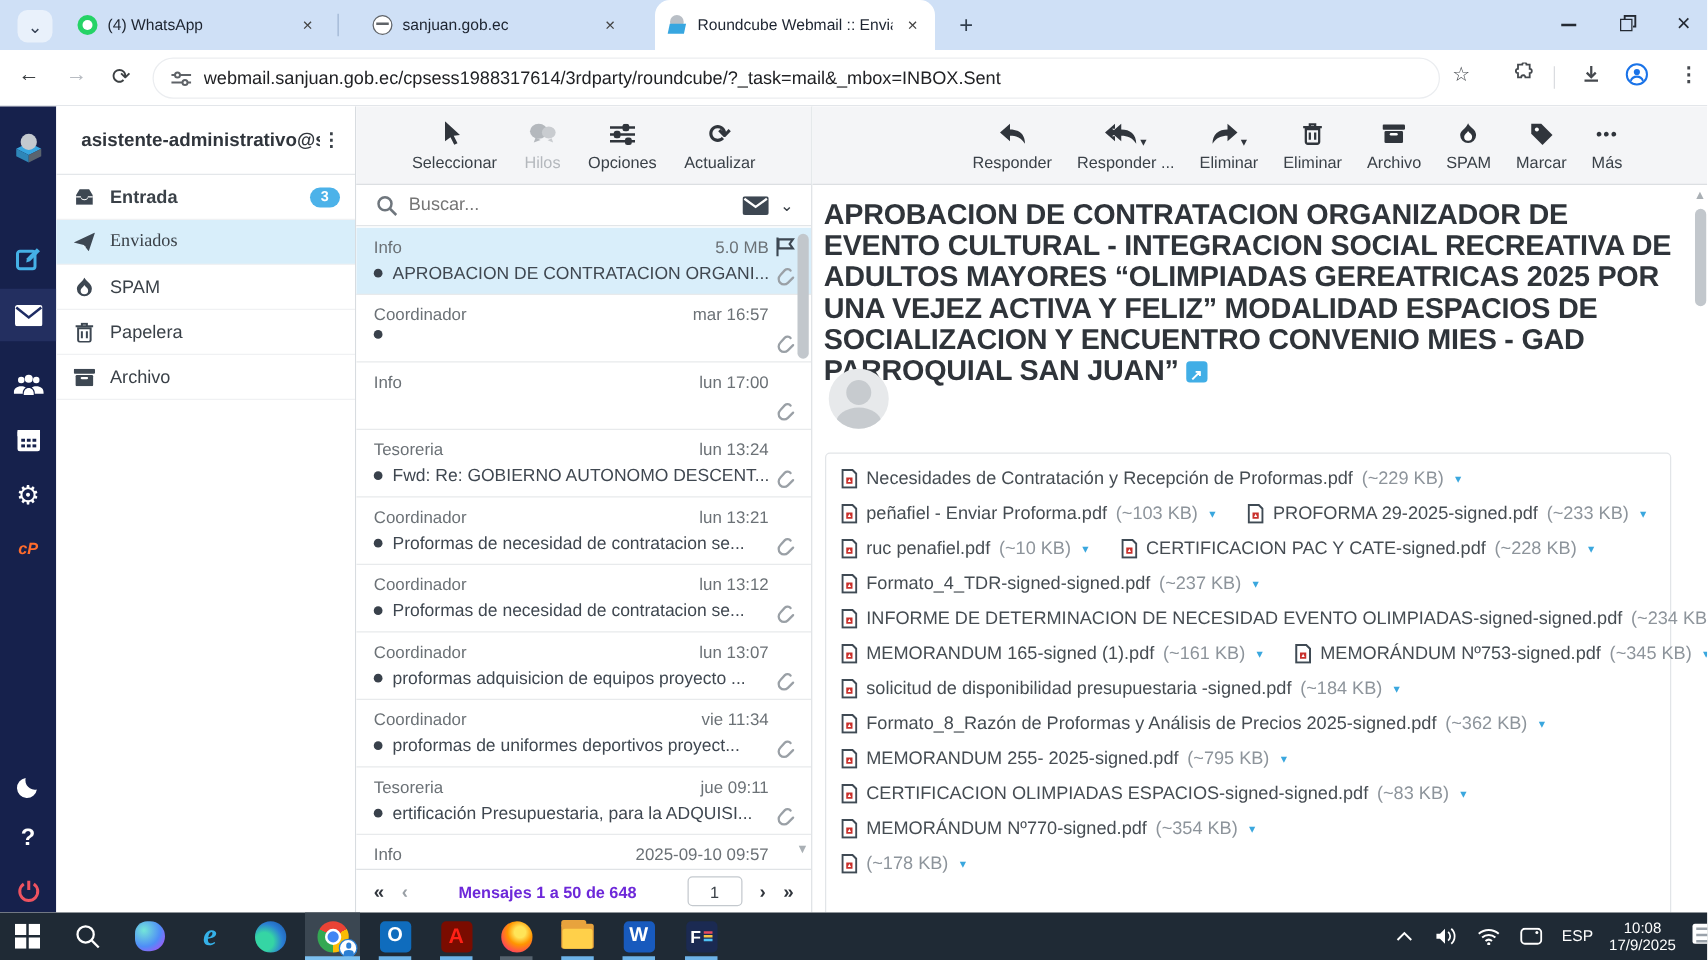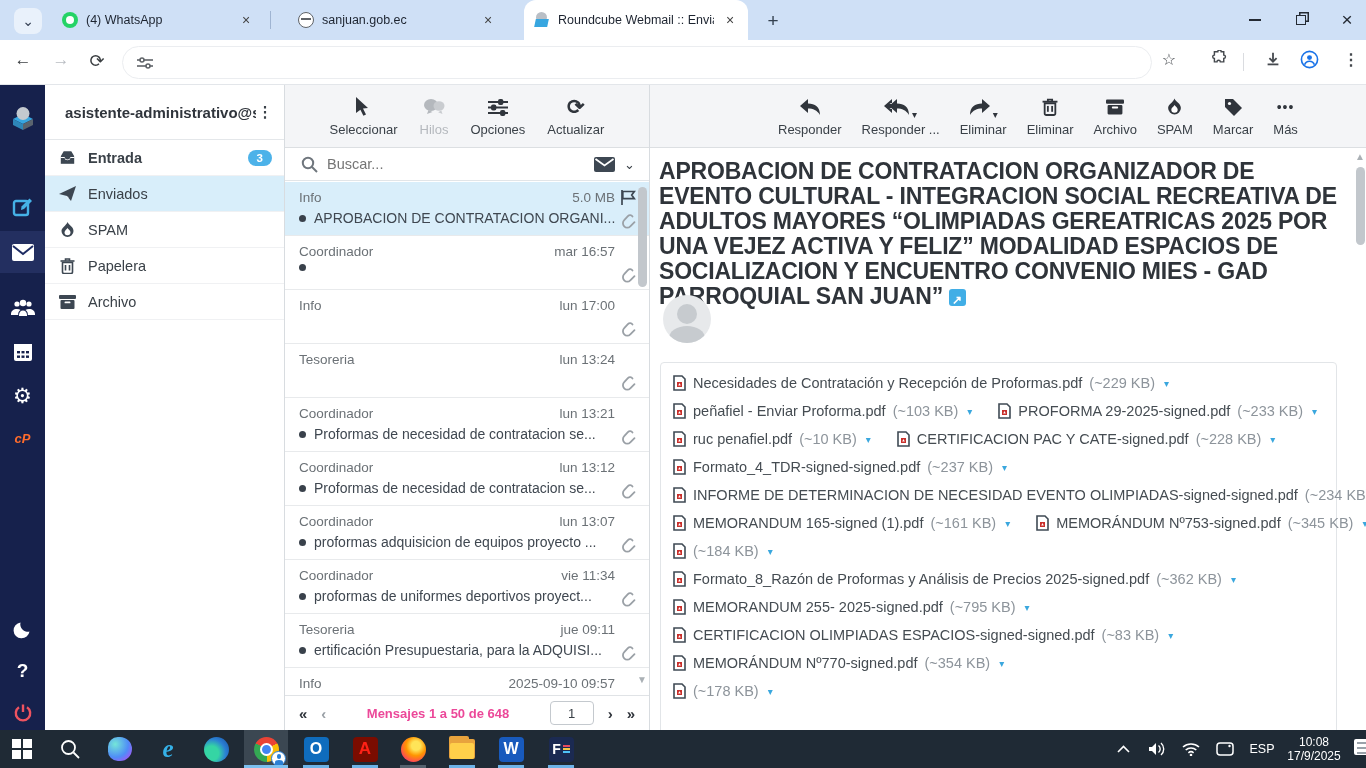--- a/index.html
+++ b/index.html
@@ -49,21 +49,21 @@
   .rit.active { background:#232f60; }
   .cptxt { color:#ff6c2c; font-weight:bold; font-style:italic; font-size:13px; }
   .helptxt { color:#fff; font-weight:bold; font-size:19px; }
 
   .folders { position:absolute; left:45px; top:0; width:240px; height:645px; background:#fff; border-right:1px solid #d8dce0; }
   .acct { height:55px; display:flex; align-items:center; padding:0 10px 0 20px; border-bottom:1px solid #e4e7ea; }
   .acct .em { font-size:15px; font-weight:bold; color:#30353c; flex:1; white-space:nowrap; overflow:hidden; }
   .acct .kebab { color:#3a4148; font-weight:bold; font-size:15px; letter-spacing:0; width:18px; text-align:center; cursor:pointer; }
   .fitem { height:36px; display:flex; align-items:center; gap:12px; padding:0 12px 0 14px; border-bottom:1px solid #f0f1f3; font-size:14.5px; color:#3a4148; cursor:pointer; }
   .fitem.unread .flabel { font-weight:bold; }
-  .fitem.sel { background:#d8eefa; }
+  .fitem.sel { background:#d8eefa;font-family:Liberation Serif, serif; }
   .fitem svg { flex:0 0 17px; }
   .badge { margin-left:auto; background:#4cb2e9; color:#fff; font-size:11.5px; font-weight:bold; padding:2px 9px; border-radius:9px; }
   .quota { position:absolute; left:0; bottom:0; width:239px; height:35px; border-top:1px solid #e0e3e6; display:flex; align-items:center; gap:10px; padding:0 14px 0 28px; }
   .qbar { width:64px; height:9px; border:1px solid #cfd4d8; border-radius:5px; overflow:hidden; background:#fff; }
   .qfill { height:100%; width:60%; background:#6ab6e4; }
   .qpct { font-size:12.5px; color:#5f6670; font-weight:bold; }
 
   
   .list { position:absolute; left:285px; top:0; width:365px; height:645px; background:#fff; border-right:1px solid #d8dce0; }
   .ltoolbar { height:63px; background:#f4f5f7; border-bottom:1px solid #dcdfe2; display:flex; align-items:flex-start; justify-content:center; gap:22px; padding-top:9px; }
@@ -80,21 +80,21 @@
   .m2 { display:flex; align-items:center; gap:8px; margin-top:5px; font-size:14px; color:#3f4750; }
   .dot { width:7px; height:7px; border-radius:50%; background:#39414b; flex:0 0 7px; }
   .msubj { white-space:nowrap; overflow:hidden; }
   .rowic { position:absolute; right:12px; }
   .lscroll { position:absolute; right:2px; top:100px; width:9px; height:508px; }
   .lthumb { position:absolute; right:0; top:2px; width:9px; height:100px; border-radius:5px; background:#c2c7cc; }
   .larrow { position:absolute; right:0; bottom:8px; color:#aab0b5; font-size:10px; }
   .lfooter { position:absolute; left:0; bottom:0; width:364px; height:35px; border-top:1px solid #e0e3e6; display:flex; align-items:center; gap:14px; padding:0 14px; }
   .pgic { font-size:15px; font-weight:bold; color:#9aa0a6; cursor:pointer; }
   .pgic.on { color:#30353c; }
-  .pgsum { flex:1; text-align:center; font-size:13px; font-weight:bold; color:#ec4899; }
+  .pgsum { flex:1; text-align:center; font-size:13px; font-weight:bold; color:#6d28d9; }
   .pgbox { width:44px; height:24px; border:1px solid #c4c9ce; border-radius:4px; text-align:center; font-size:13px; color:#3a4148; outline:none; font-family:"Liberation Sans",sans-serif; }
 
   
   .view { position:absolute; left:650px; top:0; width:716px; height:645px; background:#fff; }
   .vtoolbar { height:63px; background:#f4f5f7; border-bottom:1px solid #dcdfe2; display:flex; align-items:flex-start; justify-content:flex-start; gap:20px; padding:9px 0 0 128px; }
   .caret { font-size:10px; color:#30353c; margin-left:2px; align-self:flex-end; }
   .vbody { position:absolute; left:0; top:64px; width:716px; height:581px; overflow:hidden; }
   .subject { position:absolute; left:9px; top:10px; width:690px; font-size:23px; line-height:25px; font-weight:bold; color:#2f343a; letter-spacing:-0.2px; }
   .linkout { display:inline-block; width:17px; height:17px; background:#41aee6; border-radius:3px; position:relative; vertical-align:-2px; margin-left:6px; cursor:pointer; }
   .linkout::after { content:"↗"; position:absolute; left:3px; top:-1px; color:#fff; font-size:12px; font-weight:bold; }
@@ -195,20 +195,21 @@
   <div class="navic nav-re"><span>⟳</span></div>
   <div class="omni">
     <svg class="tuneic" viewBox="0 0 16 14">
         <g stroke="#5f6368" stroke-width="1.6" fill="none">
           <line x1="0" y1="4" x2="16" y2="4"></line>
           <line x1="0" y1="10" x2="16" y2="10"></line>
           <circle cx="5" cy="4" r="2" fill="#fff"></circle>
           <circle cx="11" cy="10" r="2" fill="#fff"></circle>
         </g>
       </svg>
+    <input type="text" readonly="" value="webmail.sanjuan.gob.ec/cpsess1988317614/3rdparty/roundcube/?_task=mail&amp;_mbox=INBOX.Sent" style="">
   </div>
   <div class="obtn o-star"><span>☆</span></div>
   <div class="obtn o-ext">
     <svg width="17" height="17" viewBox="0 0 20 20">
         <path d="M8 2a2 2 0 0 1 4 0h3v4a2 2 0 0 1 0 4v4h-4a2 2 0 0 0-4 0H4v-4a2 2 0 0 1 0-4V2h4z" fill="none" stroke="#45494e" stroke-width="1.7"></path>
       </svg>
   </div>
   <div class="vsep"></div>
   <div class="obtn o-dl">
     <svg width="18" height="18" viewBox="0 0 20 20">
@@ -441,20 +442,24 @@
             </div>
           <span class="rowic" style="top:31px;"><svg width="16" height="17" viewBox="0 0 16 17">
                 <path d="M11.5 3.5a3 3 0 0 0-4.6-.4L3.2 7.2a4.3 4.3 0 0 0 6.1 6.1l4.2-4.2" fill="none" stroke="#9aa0a6" stroke-width="1.8" stroke-linecap="round"></path>
               </svg></span>
         </div>
         <div class="mrow">
           <div class="m1">
               <span>Tesoreria</span>
               <span>lun 13:24</span>
             </div>
+          <div class="m2">
+              <span class="dot"></span>
+              <span class="msubj">Fwd: Re: GOBIERNO AUTONOMO DESCENT...</span>
+            </div>
           <span class="rowic" style="top:31px;"><svg width="16" height="17" viewBox="0 0 16 17">
                 <path d="M11.5 3.5a3 3 0 0 0-4.6-.4L3.2 7.2a4.3 4.3 0 0 0 6.1 6.1l4.2-4.2" fill="none" stroke="#9aa0a6" stroke-width="1.8" stroke-linecap="round"></path>
               </svg></span>
         </div>
         <div class="mrow">
           <div class="m1">
               <span>Coordinador</span>
               <span>lun 13:21</span>
             </div>
           <div class="m2">
@@ -724,20 +729,21 @@
                 <span class="acaret">▾</span>
               </span>
           </div>
           <div class="aline">
             <span class="att">
                 <svg width="13" height="16" viewBox="0 0 13 16">
                   <path d="M1 1h8l3 3v11H1z" fill="none" stroke="#3f4a54" stroke-width="1.6"></path>
                   <path d="M4 7h5v5H4z" fill="#c9302c"></path>
                   <path d="M5.2 10.5h2.6L6.5 8z" fill="#fff"></path>
                 </svg>
+                <span>solicitud de disponibilidad presupuestaria -signed.pdf</span>
                 <span class="asize">(~184 KB)</span>
                 <span class="acaret">▾</span>
               </span>
           </div>
           <div class="aline">
             <span class="att">
                 <svg width="13" height="16" viewBox="0 0 13 16">
                   <path d="M1 1h8l3 3v11H1z" fill="none" stroke="#3f4a54" stroke-width="1.6"></path>
                   <path d="M4 7h5v5H4z" fill="#c9302c"></path>
                   <path d="M5.2 10.5h2.6L6.5 8z" fill="#fff"></path>

